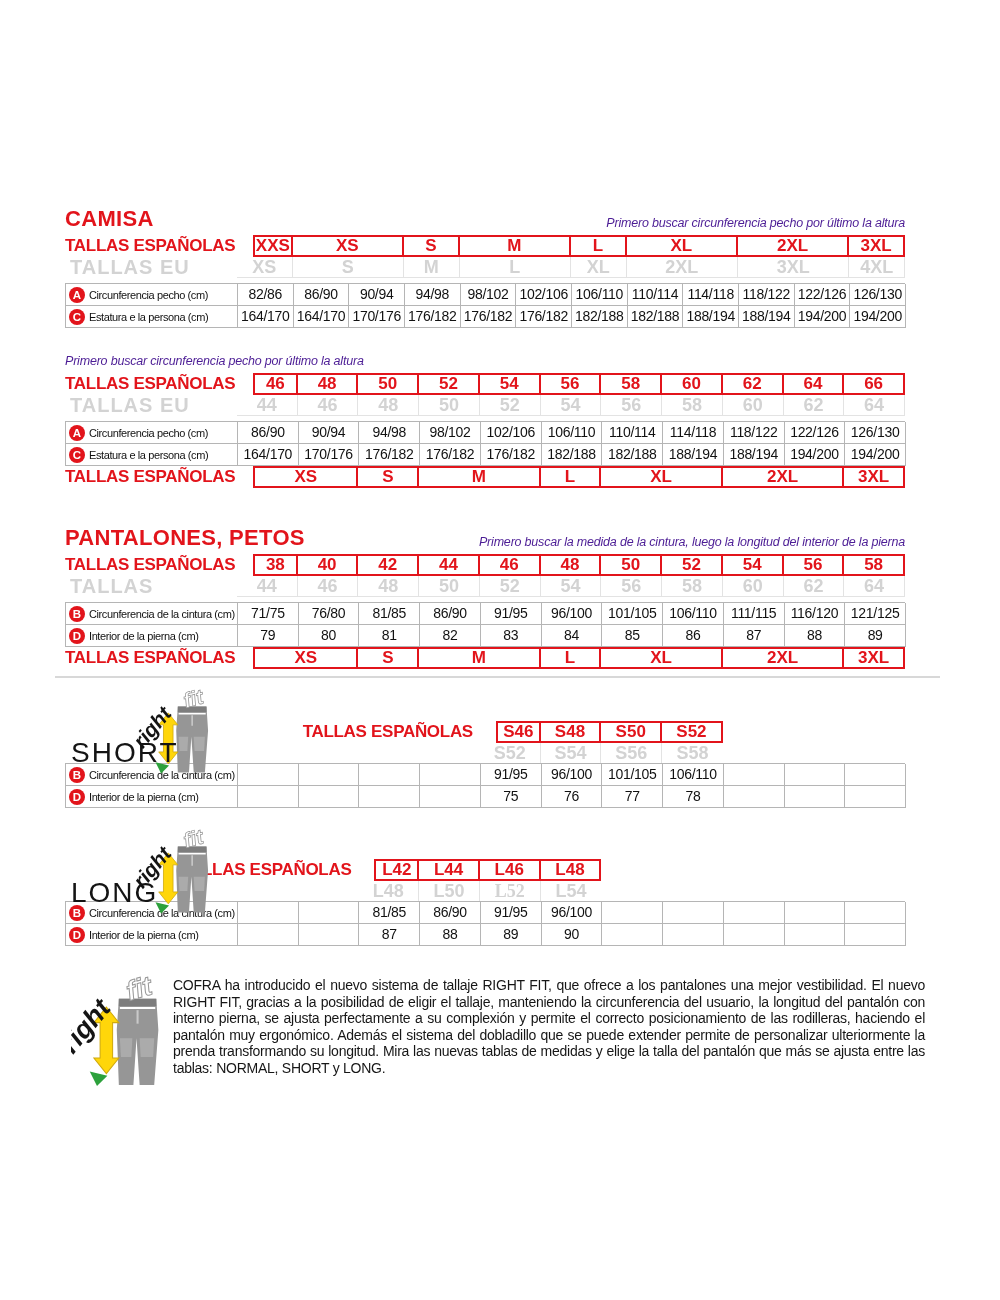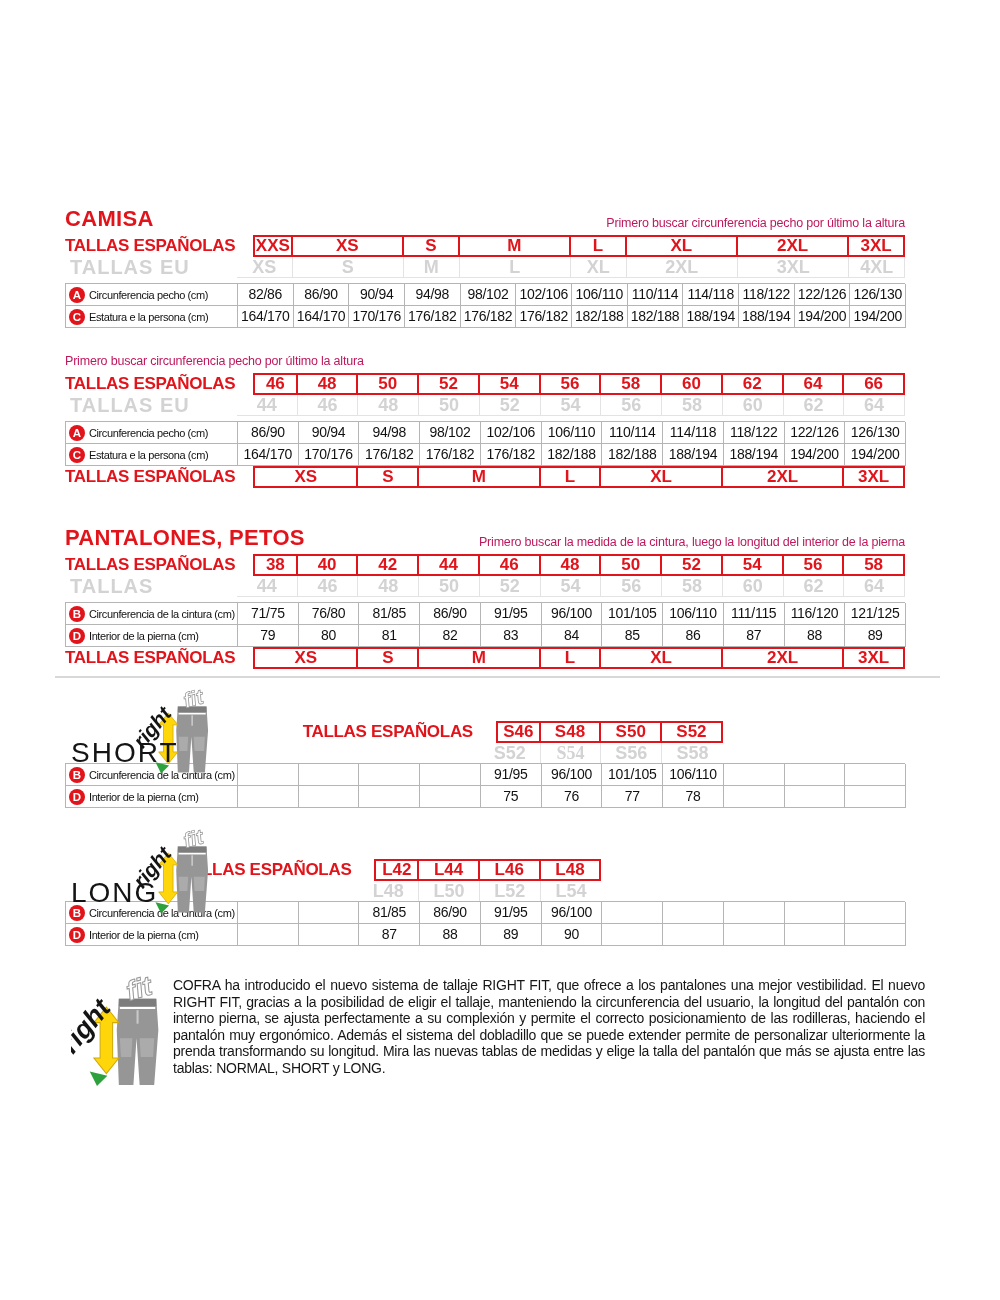--- a/index.html
+++ b/index.html
@@ -7,21 +7,21 @@
     --gray-txt:#d3d3d3;
     --grid:#b5b5b5;
     --grid-lt:#e3e3e3;
   }
   html,body{margin:0;padding:0;background:#fff;}
   .page{position:relative;width:940px;height:1300px;background:#fff;overflow:hidden;
         font-family:"Liberation Sans",sans-serif;color:#111;}
   .sec{position:absolute;left:65px;width:840px;}
   .titleline{display:flex;justify-content:space-between;align-items:flex-end;height:26px;margin-bottom:4px;}
   .sec-title{color:var(--red);font-weight:bold;font-size:22px;letter-spacing:.3px;line-height:24px;white-space:nowrap;}
-  .note{font-size:12.5px;color:#be185d;margin-bottom:1px;letter-spacing:-.2px;white-space:nowrap;}
+  .note{font-size:12.5px;color:#4c1d95;margin-bottom:1px;letter-spacing:-.2px;white-space:nowrap;font-style:italic;}
   .grid12{display:grid;grid-template-columns:172px repeat(12,1fr);width:840px;}
   .grid11{display:grid;grid-template-columns:172px repeat(11,1fr);width:840px;}
   .lbl-es{color:var(--red);font-weight:bold;font-size:17px;text-align:right;padding-right:7px;
           align-self:center;letter-spacing:-.3px;white-space:nowrap;line-height:22px;}
   .red-cell{border:2px solid var(--red);border-left:none;color:var(--red);font-weight:bold;
             font-size:17px;text-align:center;height:18px;line-height:18px;}
   .red-first{border-left:2px solid var(--red);margin-left:16px;}
   .eu-lbl{color:var(--gray-txt);font-weight:bold;font-size:20px;letter-spacing:1px;padding-left:5px;
           line-height:21px;white-space:nowrap;}
   .eu-cell{color:var(--gray-txt);font-weight:bold;font-size:18px;text-align:center;height:20px;
@@ -301,21 +301,21 @@
         <div class="grid11">
           <div class="lbl-es" style="grid-column: span 5;">TALLAS ESPAÑOLAS</div>
           <div class="red-cell red-first">S46</div>
           <div class="red-cell">S48</div>
           <div class="red-cell">S50</div>
           <div class="red-cell">S52</div>
         </div>
         <div class="grid11">
           <div class="" style="grid-column: span 5;"></div>
           <div class="eu-cell" style="border-bottom: none;">S52</div>
-          <div class="eu-cell" style="border-bottom: none; font-family: Liberation Serif, serif;">S54</div>
+          <div class="eu-cell" style="border-bottom: none;">S54</div>
           <div class="eu-cell" style="border-bottom: none;">S56</div>
           <div class="eu-cell" style="border-right: none; border-bottom: none;">S58</div>
         </div>
         <div class="datablock" style="margin-top: 0px;">
           <div class="grid11">
             <div class="rowlbl">
               <span class="circle">B</span>
               <span>Circunferencia de la cintura (cm)</span>
             </div>
             <div class="val-cell"></div>
@@ -370,21 +370,21 @@
           <div class="lbl-es" style="grid-column: span 3;">TALLAS ESPAÑOLAS</div>
           <div class="red-cell red-first">L42</div>
           <div class="red-cell">L44</div>
           <div class="red-cell">L46</div>
           <div class="red-cell">L48</div>
         </div>
         <div class="grid11">
           <div class="" style="grid-column: span 3;"></div>
           <div class="eu-cell" style="border-bottom: none;">L48</div>
           <div class="eu-cell" style="border-bottom: none;">L50</div>
-          <div class="eu-cell" style="border-bottom: none;">L52</div>
+          <div class="eu-cell" style="border-bottom: none; font-family: Liberation Serif, serif;">L52</div>
           <div class="eu-cell" style="border-right: none; border-bottom: none;">L54</div>
         </div>
         <div class="datablock" style="margin-top: 0px;">
           <div class="grid11">
             <div class="rowlbl">
               <span class="circle">B</span>
               <span>Circunferencia de la cintura (cm)</span>
             </div>
             <div class="val-cell"></div>
             <div class="val-cell"></div>

